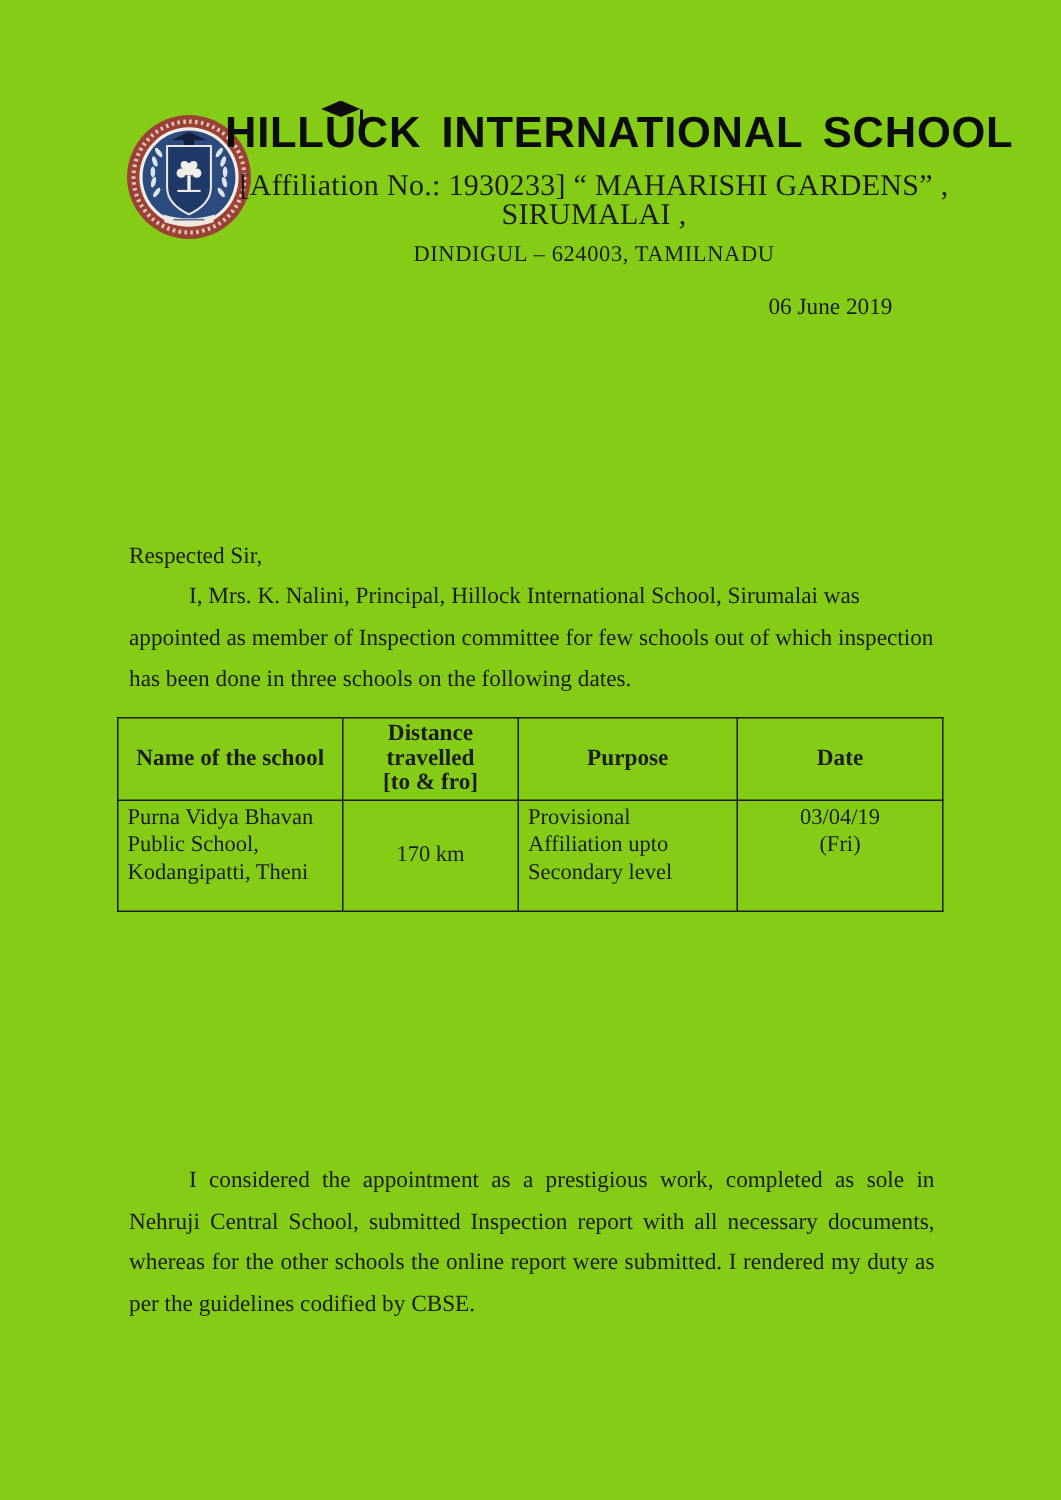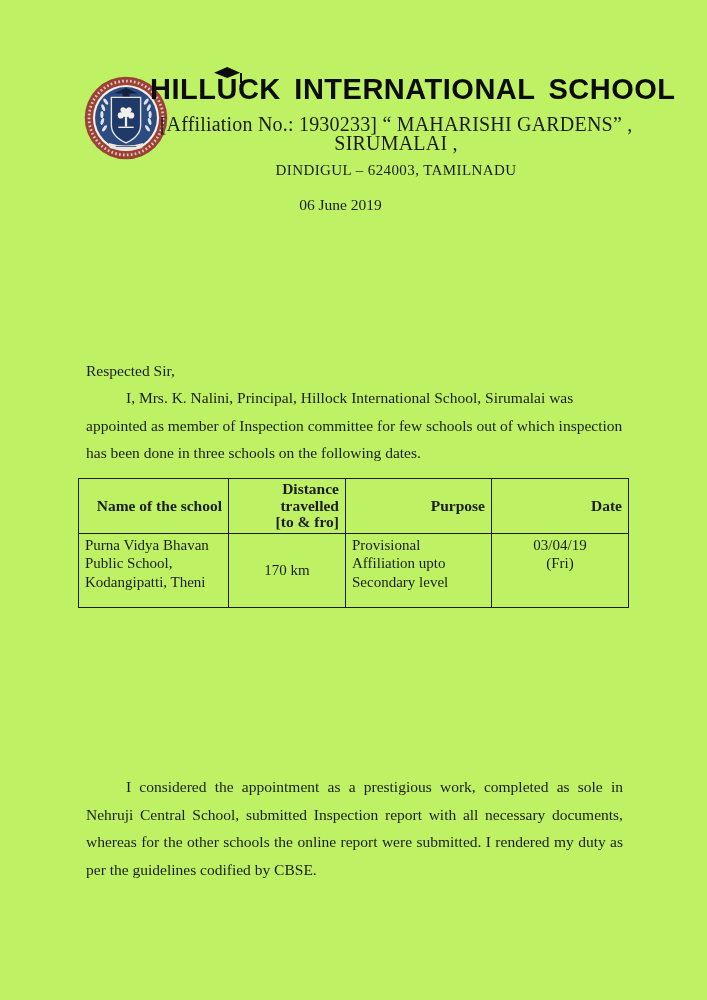--- a/index.html
+++ b/index.html
@@ -1,20 +1,20 @@
 <!DOCTYPE html>
 <html><head>
 <meta charset="utf-8">
 <style>
   html, body { margin: 0; padding: 0; background: #ffffff; }
   .page {
     position: relative;
     width: 707px;
     height: 1000px;
-    background: #bef264;
+    background: #84cc16;
     color: #1c1c1c;
     font-family: "Liberation Serif", "DejaVu Serif", serif;
     overflow: hidden;
   }
 
   
   .logo {
     position: absolute;
     left: 83px;
     top: 73px;
@@ -69,21 +69,21 @@
     line-height: 19px;
     letter-spacing: 0.4px;
   }
 
   
   .date-line {
     position: absolute;
     top: 191px;
     left: 86px;
     right: 112px;
-    text-align: center;
+    text-align: right;
     font-size: 15.5px;
     line-height: 27px;
   }
   .recipient {
     position: absolute;
     top: 222px;
     left: 86px;
     font-size: 15.5px;
     line-height: 27px;
   }
@@ -121,21 +121,21 @@
   .insp-table col.c3 { width: 146px; }
   .insp-table col.c4 { width: 137px; }
   .insp-table th, .insp-table td {
     border: 1.6px solid #1d1d1d;
     padding: 2px 6px;
     box-sizing: border-box;
   }
   .insp-table th {
     font-size: 15.5px;
     font-weight: 700;
-    text-align: right;
+    text-align: center;
     vertical-align: middle;
     line-height: 16.5px;
     white-space: pre-line;
     height: 52px;
   }
   .insp-table td {
     font-size: 15px;
     line-height: 18.5px;
     vertical-align: top;
   }

